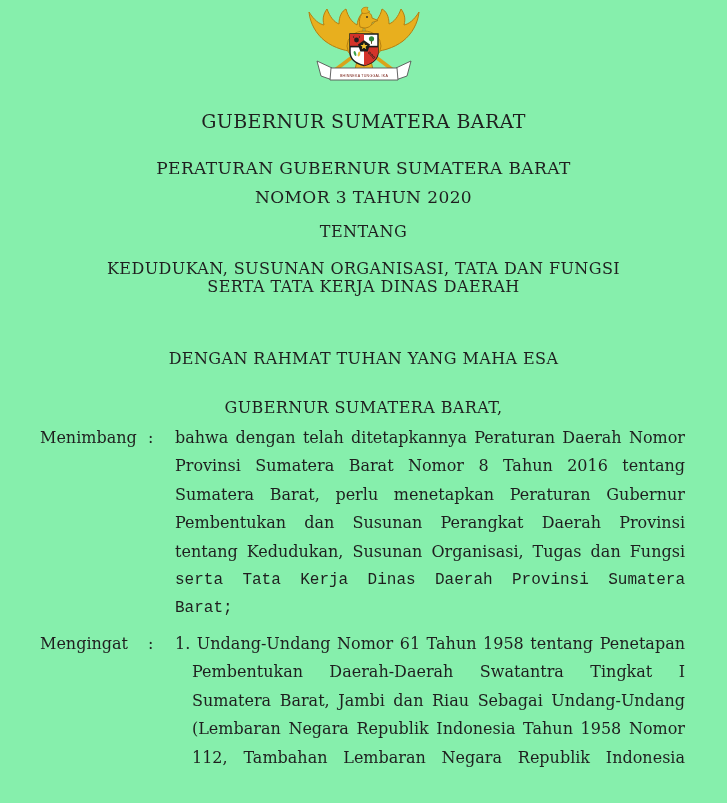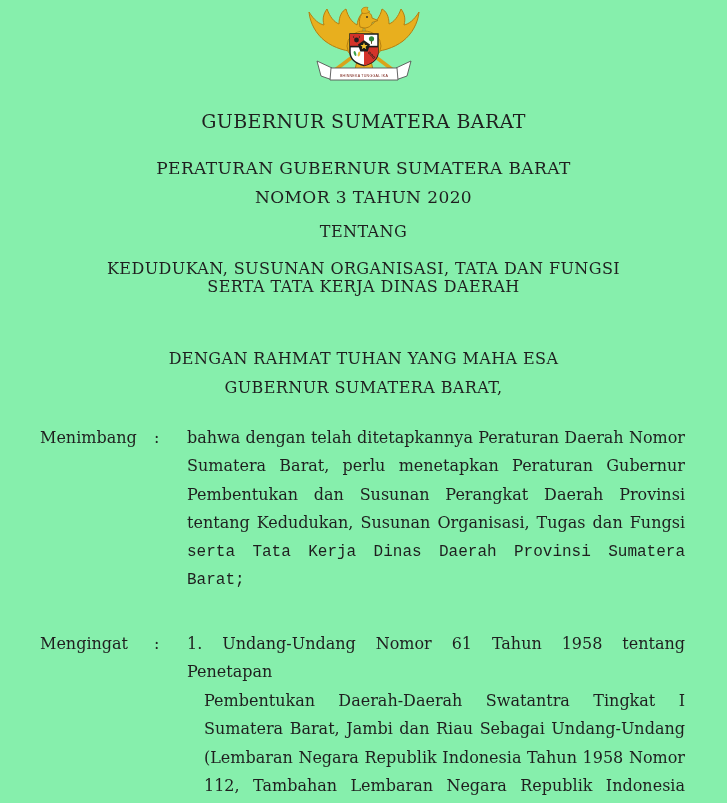--- a/index.html
+++ b/index.html
@@ -25,26 +25,26 @@
     text-align: center; white-space: nowrap;
     letter-spacing: 0.4px;
   }
   .h-institution { top: 110px; font-size: 19px; }
   .h-doctype     { top: 158px; font-size: 17px; }
   .h-docnum      { top: 187px; font-size: 17px; }
   .h-tentang     { top: 222px; font-size: 16px; }
   .h-subject1    { top: 259px; font-size: 16px; }
   .h-subject2    { top: 277px; font-size: 16px; }
   .h-inv1        { top: 349px; font-size: 16px; }
-  .h-inv2        { top: 378px; font-size: 16px; }
+  .h-inv2        { top: 398px; font-size: 16px; }
 
   .section {
     position: absolute; left: 40px; width: 645px;
     display: flex; align-items: flex-start;
-    font-size: 16px; line-height: 28.4px; gap: 6px;
+    font-size: 16px; line-height: 28.4px;
   }
   .sec-menimbang { top: 424px; }
   .sec-mengingat { top: 630px; }
   .row-label { flex: none; width: 108px; }
   .row-colon { flex: none; width: 27px; }
   .row-content { flex: 1; min-width: 0; }
   .row-content > div { text-align: justify; text-align-last: justify; }
   .last-left > div:last-child { text-align-last: left; font-family: Liberation Mono, monospace; }
   .hang-list > div:not(:first-child) { padding-left: 17px; }
 
@@ -119,20 +119,21 @@
   <div class="heading h-subject1">KEDUDUKAN, SUSUNAN ORGANISASI, TATA DAN FUNGSI</div>
   <div class="heading h-subject2">SERTA TATA KERJA DINAS DAERAH</div>
   <div class="heading h-inv1">DENGAN RAHMAT TUHAN YANG MAHA ESA</div>
   <div class="heading h-inv2">GUBERNUR SUMATERA BARAT,</div>
 
   <div class="section sec-menimbang">
     <div class="row-label">Menimbang</div>
     <div class="row-colon">:</div>
     <div class="row-content last-left">
         <div>bahwa dengan telah ditetapkannya Peraturan Daerah Nomor</div>
+        <div>Provinsi Sumatera Barat Nomor 8 Tahun 2016 tentang</div>
         <div>Sumatera Barat, perlu menetapkan Peraturan Gubernur</div>
         <div>Pembentukan dan Susunan Perangkat Daerah Provinsi</div>
         <div>tentang Kedudukan, Susunan Organisasi, Tugas dan Fungsi</div>
         <div>serta Tata Kerja Dinas Daerah Provinsi Sumatera Barat;</div>
       </div>
   </div>
 
   <div class="section sec-mengingat">
     <div class="row-label">Mengingat</div>
     <div class="row-colon">:</div>

